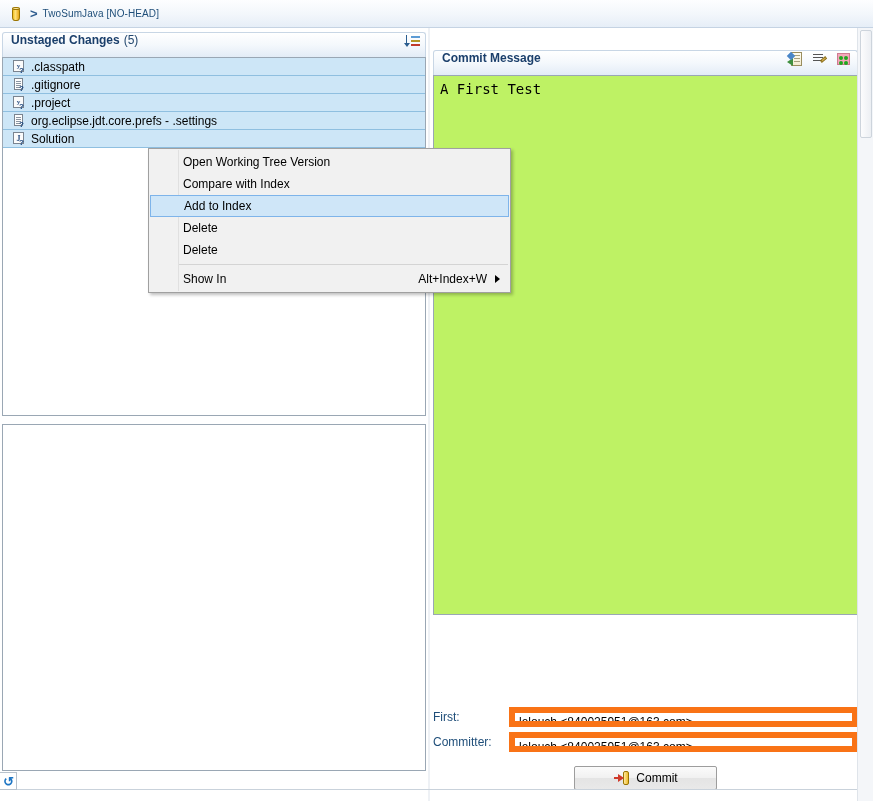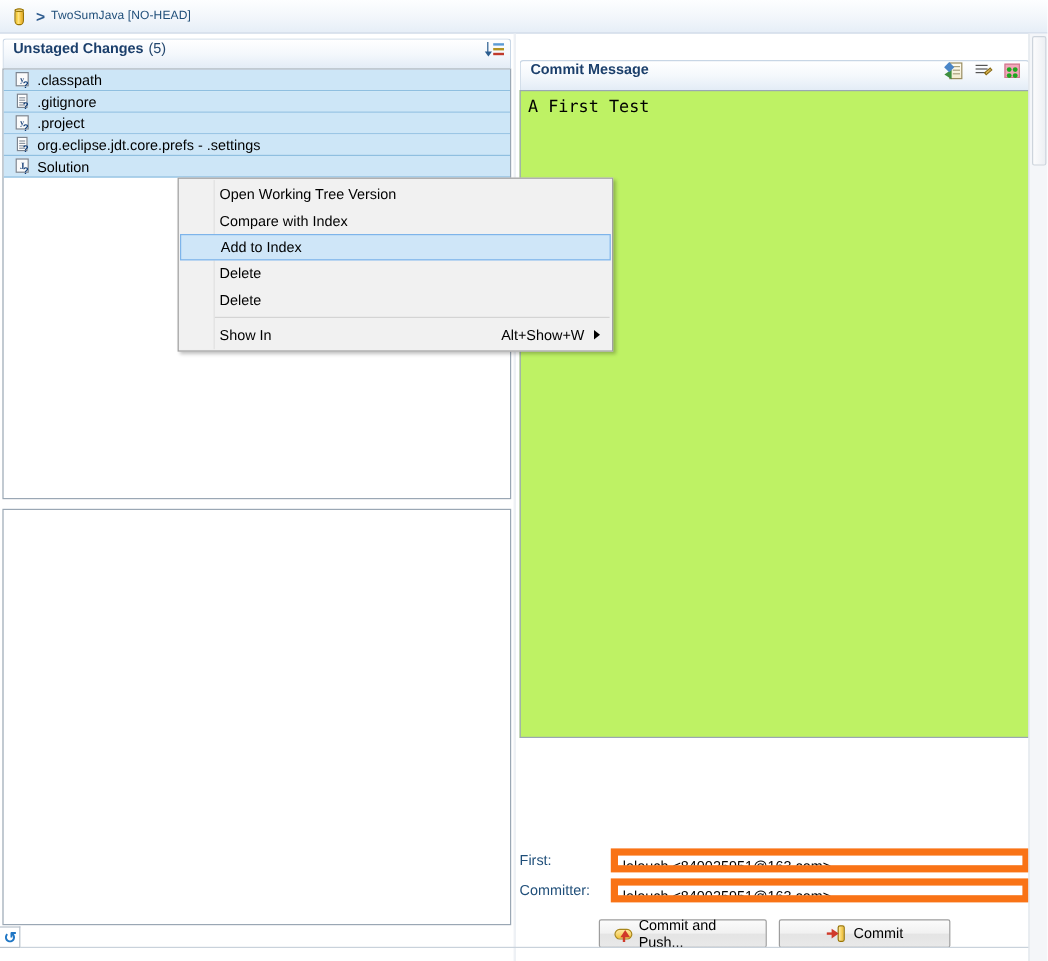--- a/index.html
+++ b/index.html
@@ -633,28 +633,20 @@
     <span class="field-label">First:</span>
     <span class="field-input">lelouch &lt;840025951@163.com&gt;</span>
   </div>
 
   <div class="field-row" id="row-committer">
     <span class="field-label">Committer:</span>
     <span class="field-input">lelouch &lt;840025951@163.com&gt;</span>
   </div>
 
   <div id="btn-bar">
-    <div class="btn" id="btn-commit-push">
-      <span class="ico-push">
-        <span class="cloud"></span>
-          <span class="stem"></span>
-          <span class="up"></span>
-      </span>
-      <span>Commit and Push...</span>
-    </div>
     <div class="btn" id="btn-commit">
       <span class="ico-commit">
         <span class="box"></span>
           <span class="shaft"></span>
           <span class="head"></span>
       </span>
       <span>Commit</span>
     </div>
   </div>
 
@@ -689,16 +681,16 @@
   </div>
 
   <div class="menu-item">
     <span>Delete</span>
   </div>
 
   <div class="menu-sep"></div>
 
   <div class="menu-item">
     <span>Show In</span>
-    <span class="accel">Alt+Show+W</span>
+    <span class="accel">Alt+Index+W</span>
     <span class="submenu-arrow"></span>
   </div>
 </div>
 
 </body></html>

